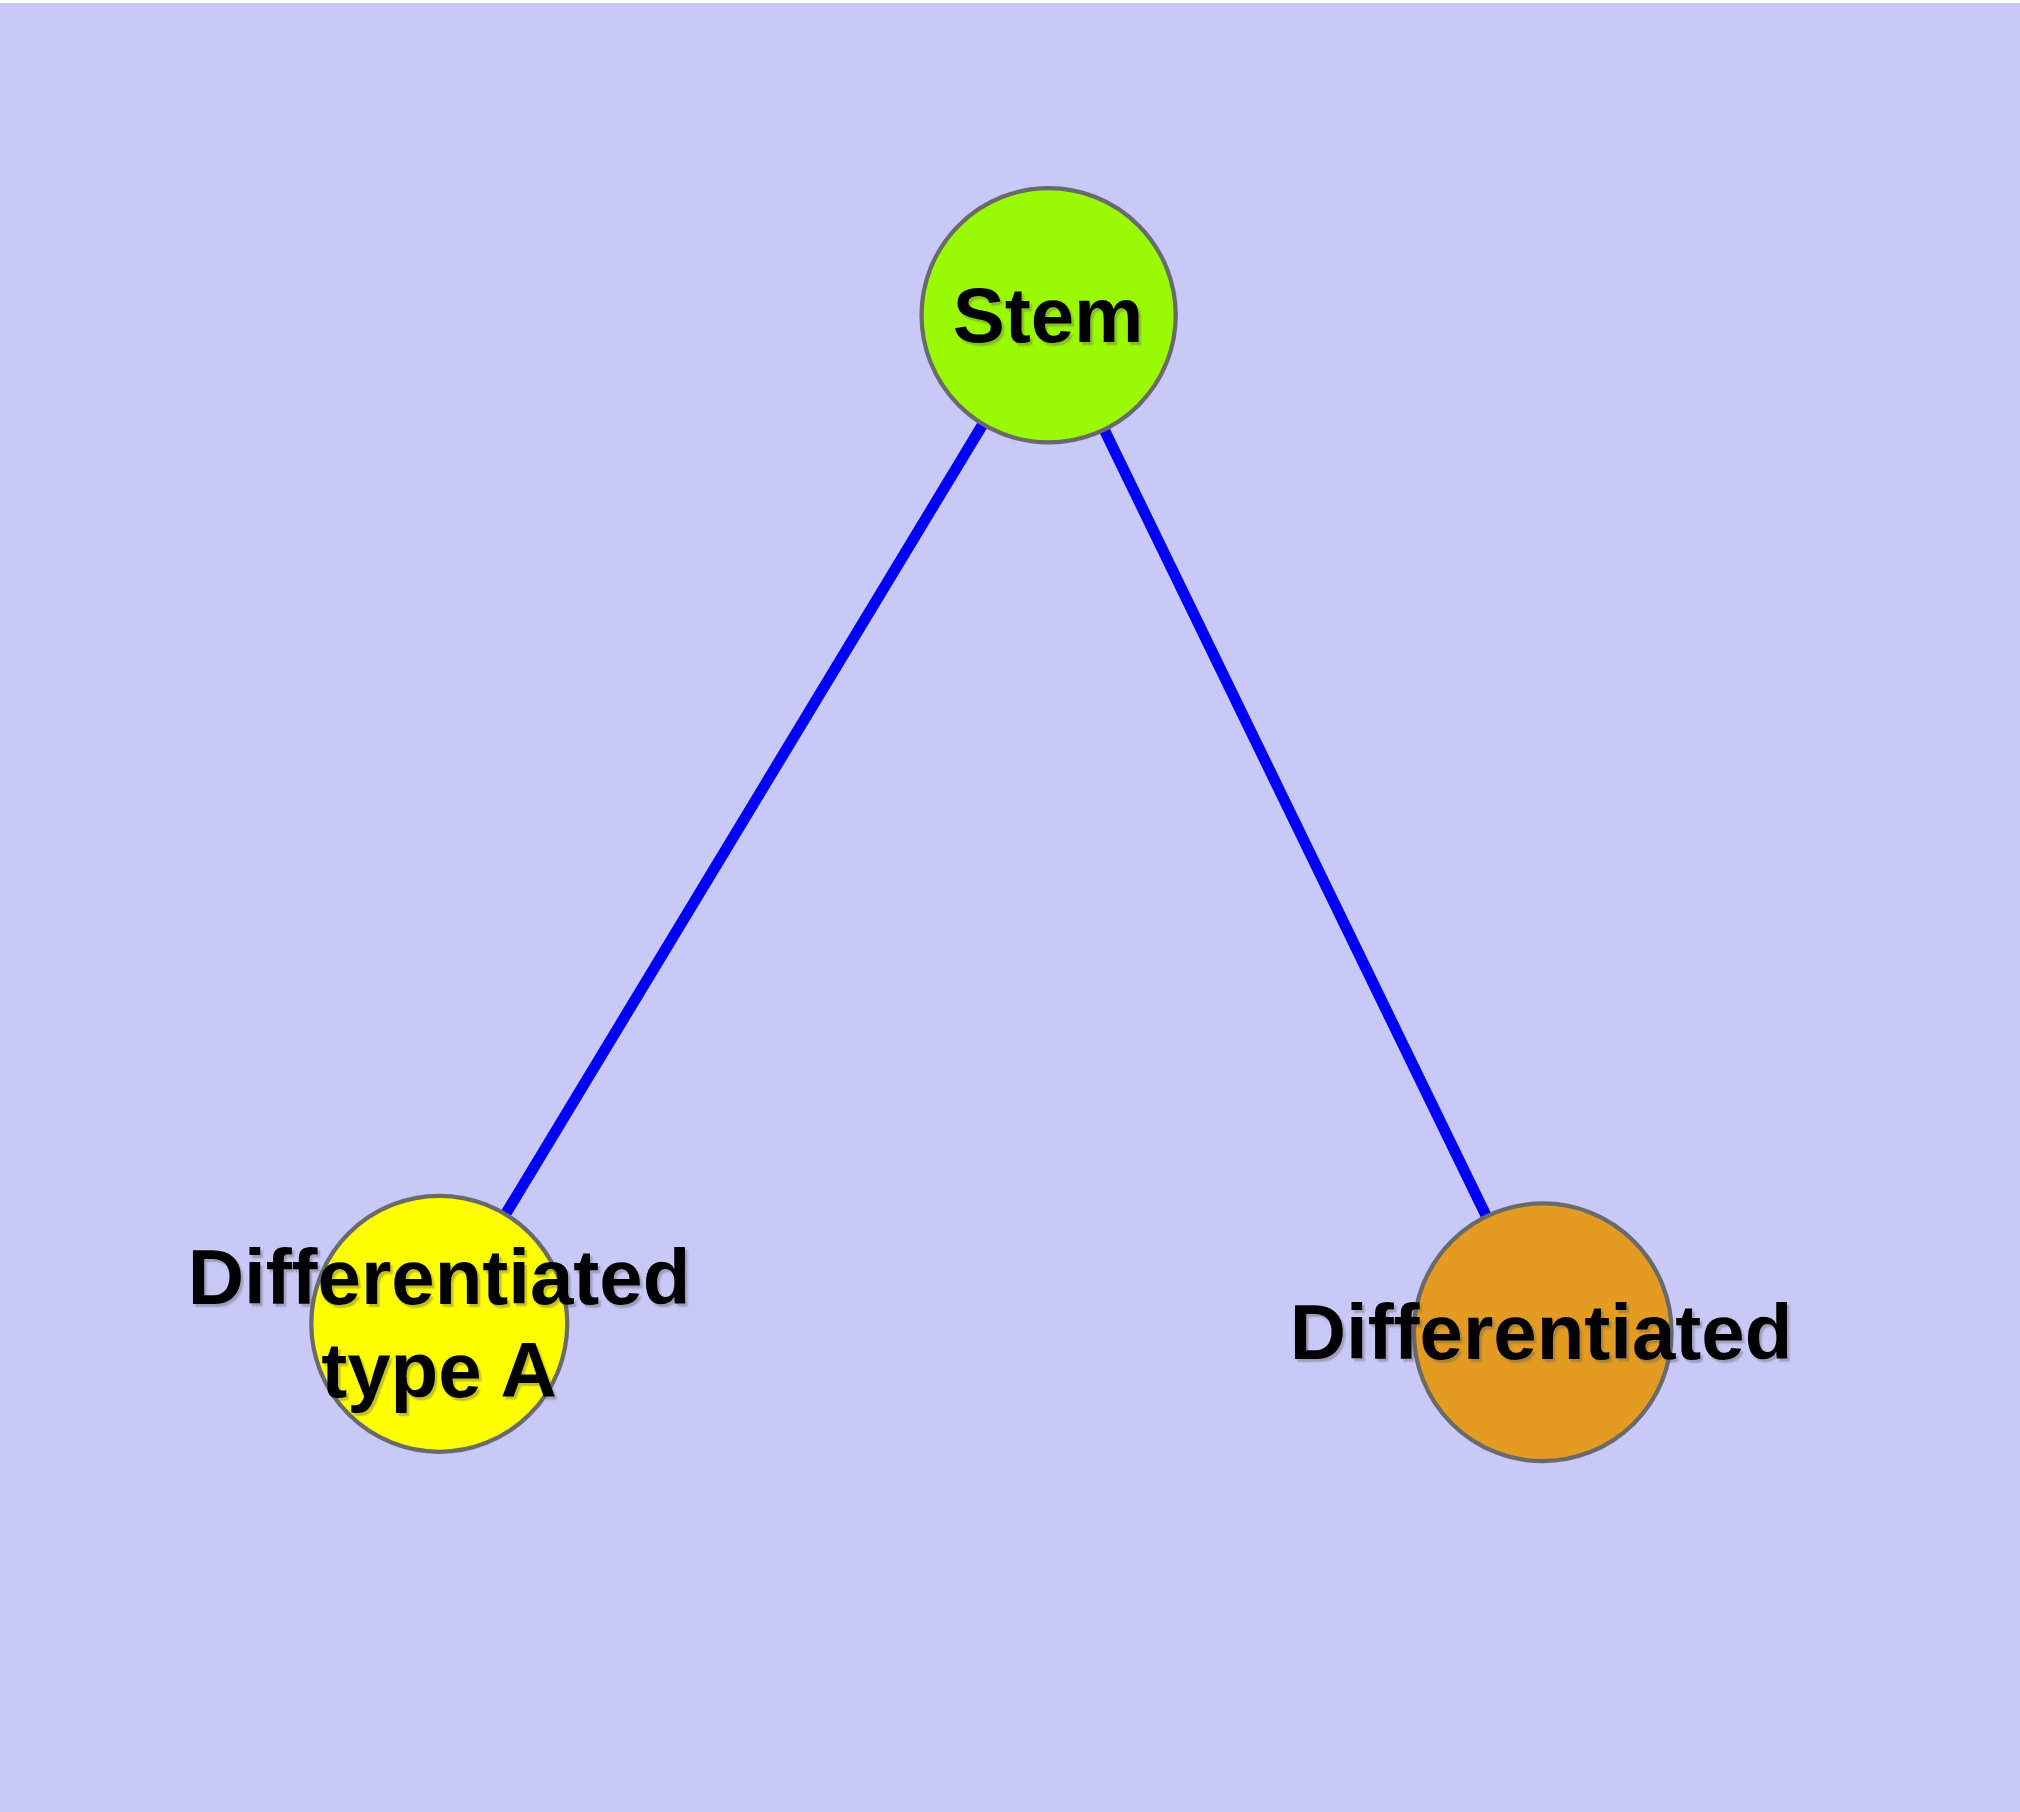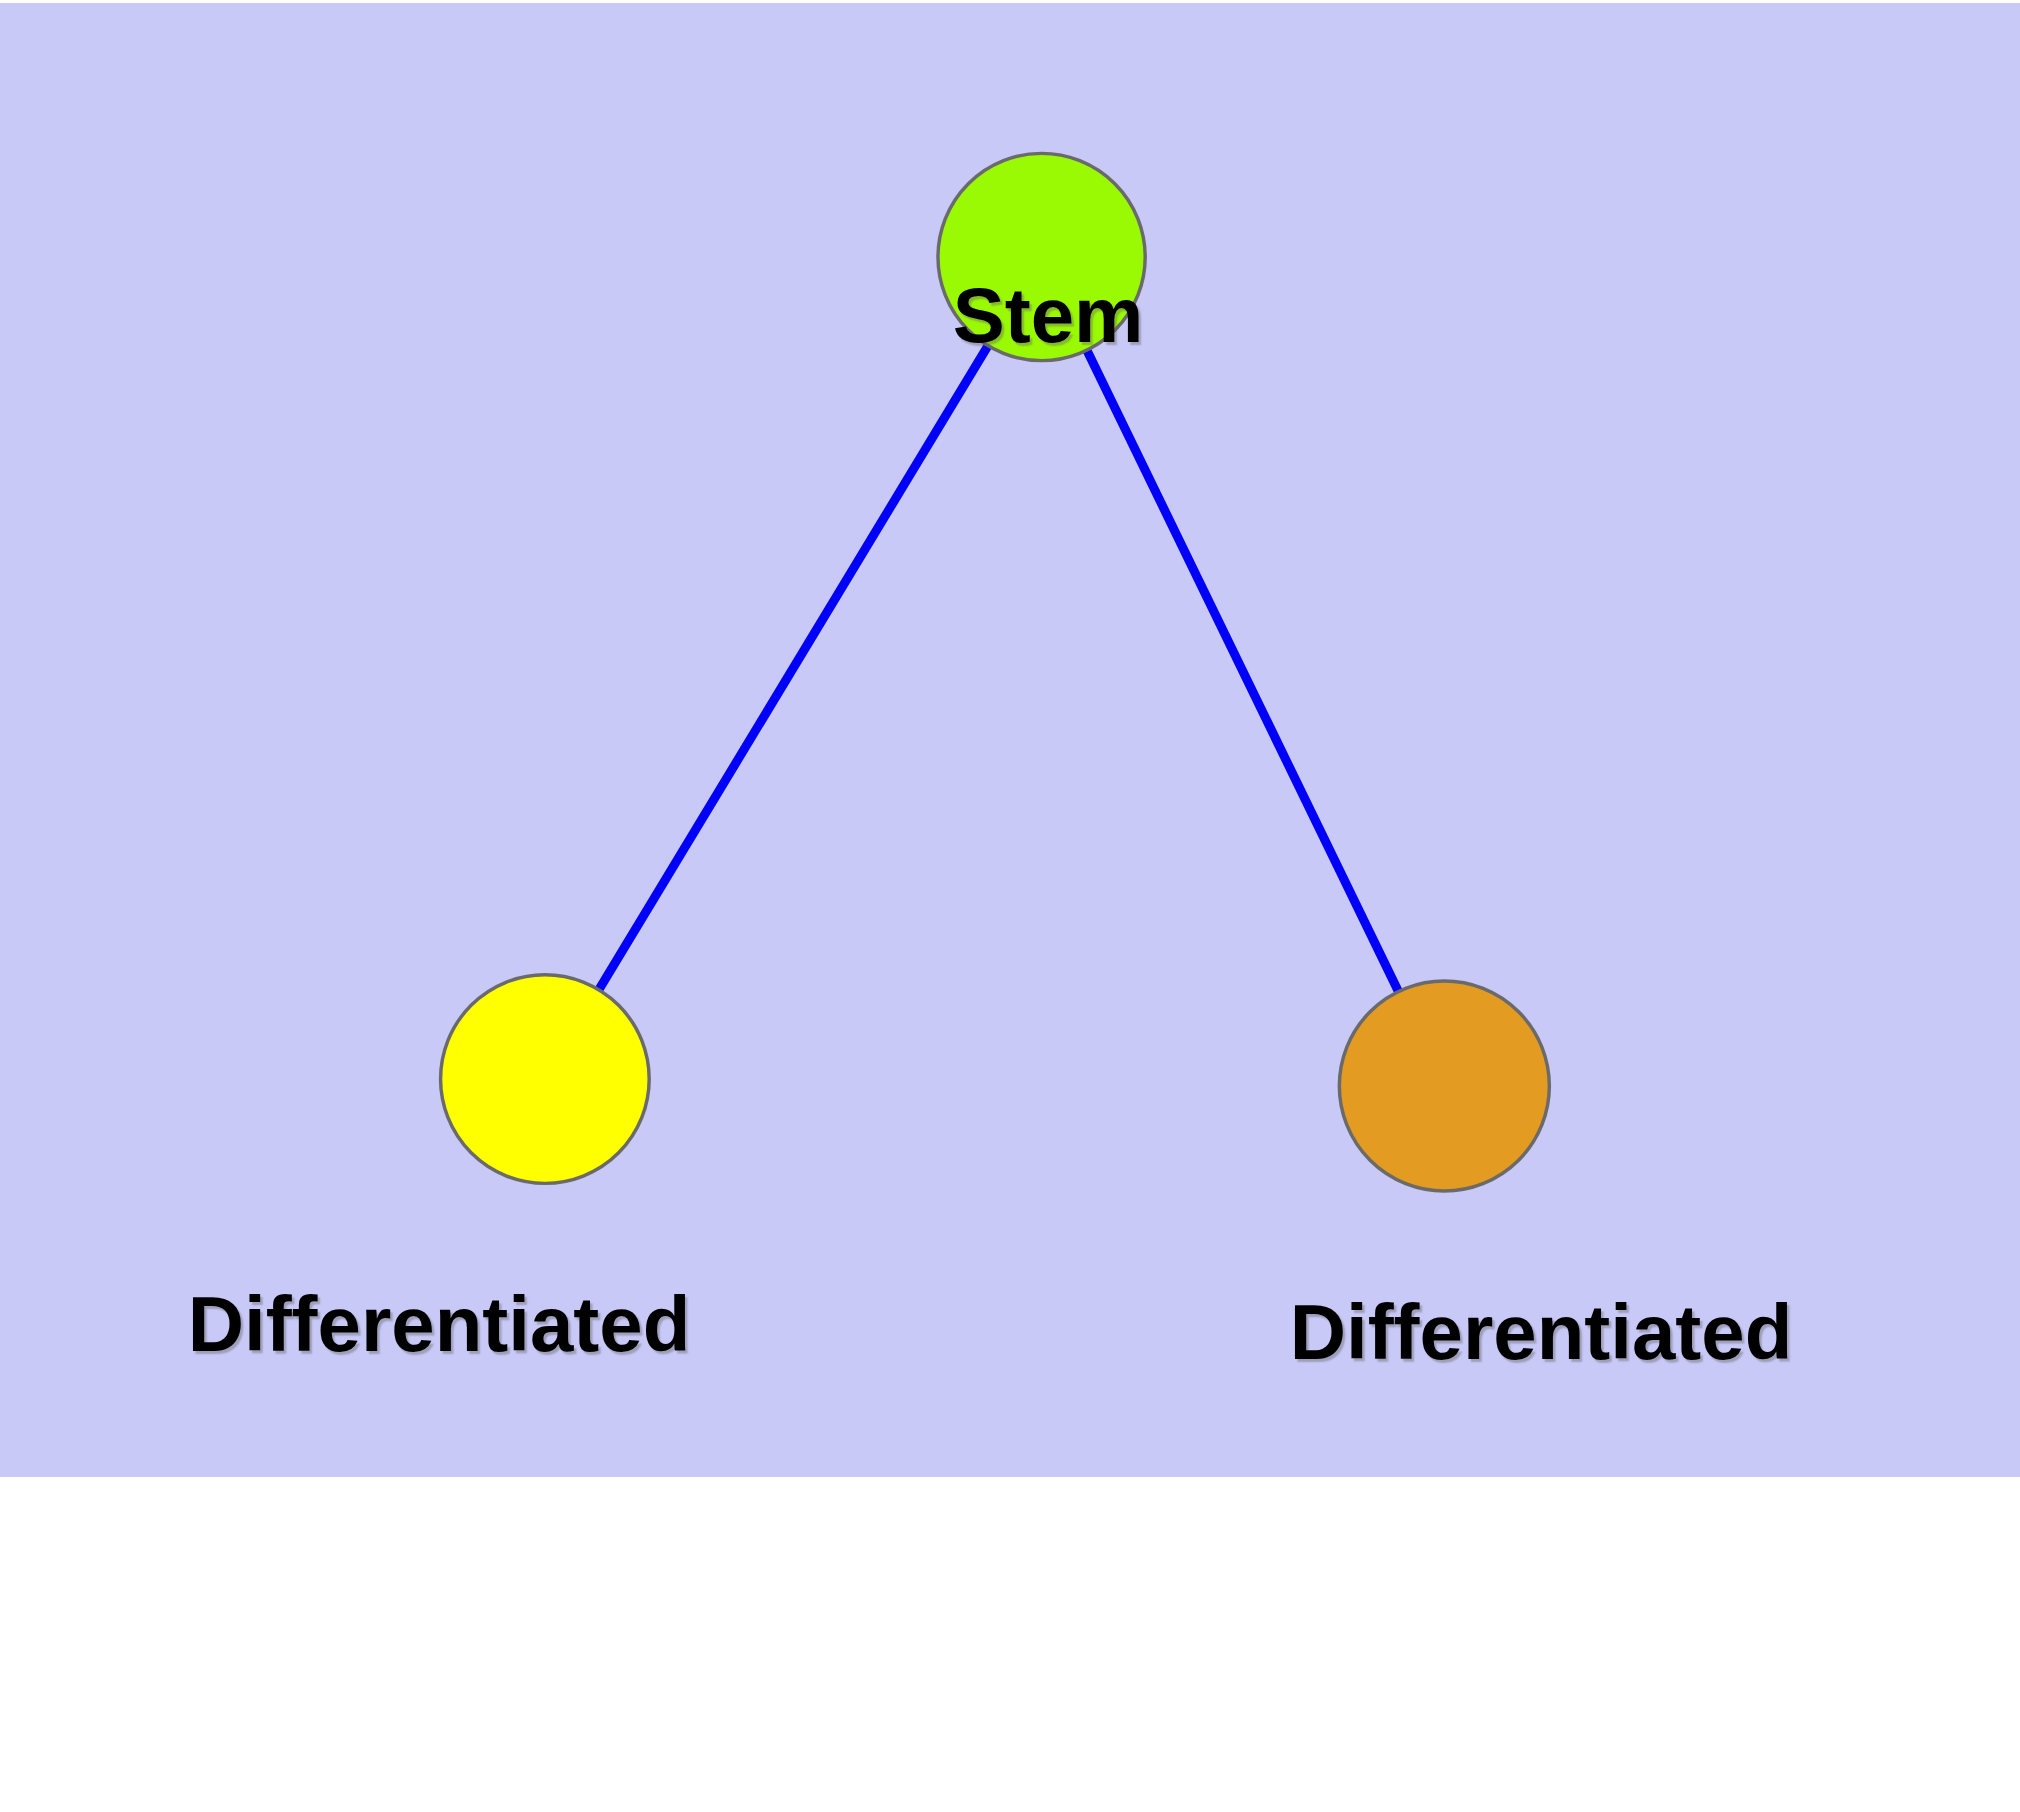--- a/index.html
+++ b/index.html
@@ -3,21 +3,21 @@
 <meta charset="utf-8">
 <style>
   html, body {
     margin: 0;
     padding: 0;
     background: #ffffff;
   }
   .canvas {
     position: relative;
     width: 2021px;
-    height: 1477px;
+    height: 1812px;
     background: #c9c9f8;
     overflow: hidden;
     font-family: "Liberation Sans", sans-serif;
   }
   .top-strip {
     position: absolute;
     top: 0; left: 0;
     width: 100%;
     height: 3.4px;
     background: #ffffff;
@@ -68,20 +68,21 @@
     <circle cx="518" cy="1562" r="151" stroke="#6a6a6a" fill="#ffff00"></circle>
     <circle cx="1820" cy="1572" r="152" stroke="#6a6a6a" fill="#e39b21"></circle>
   </svg>
 
   <div class="node-label label-stem">
     <span class="label-line">Stem</span>
   </div>
 
   <div class="node-label label-type-a">
     <span class="label-line">Differentiated</span>
+    <span class="label-line">type A</span>
   </div>
 
   <div class="node-label label-type-b">
     <span class="label-line">Differentiated</span>
   </div>
 
 </div>
 
 
 </body></html>

